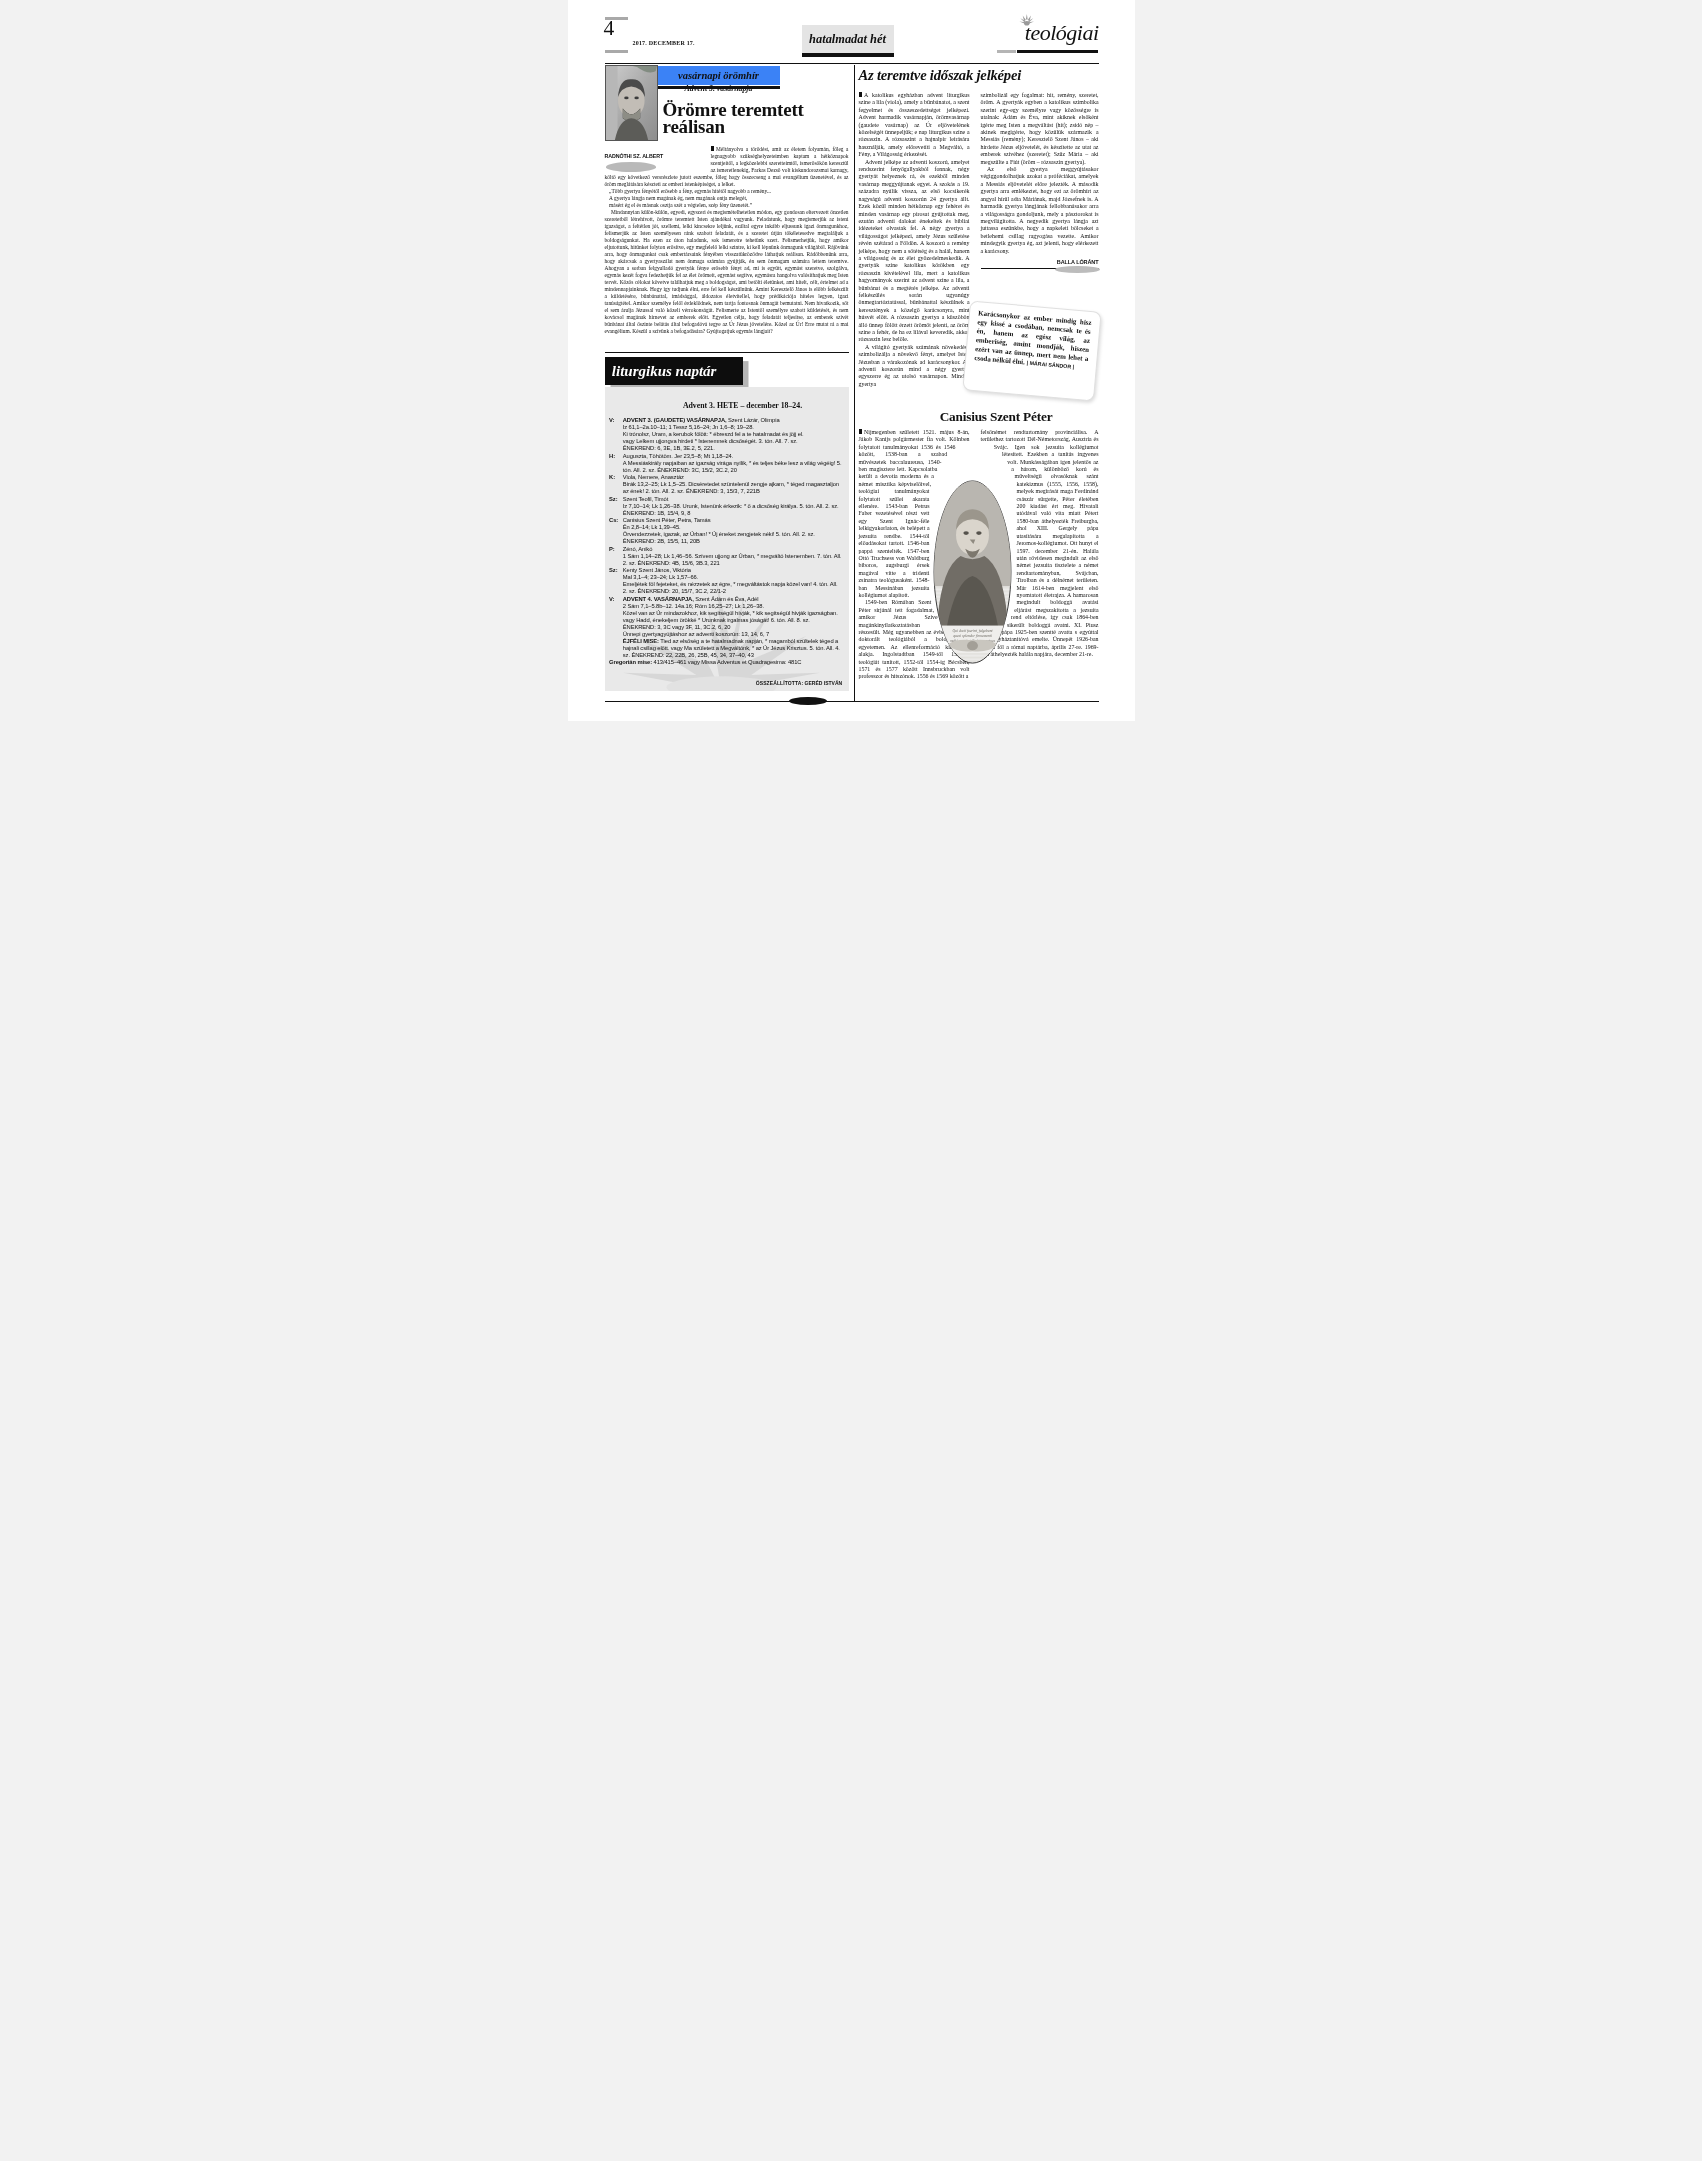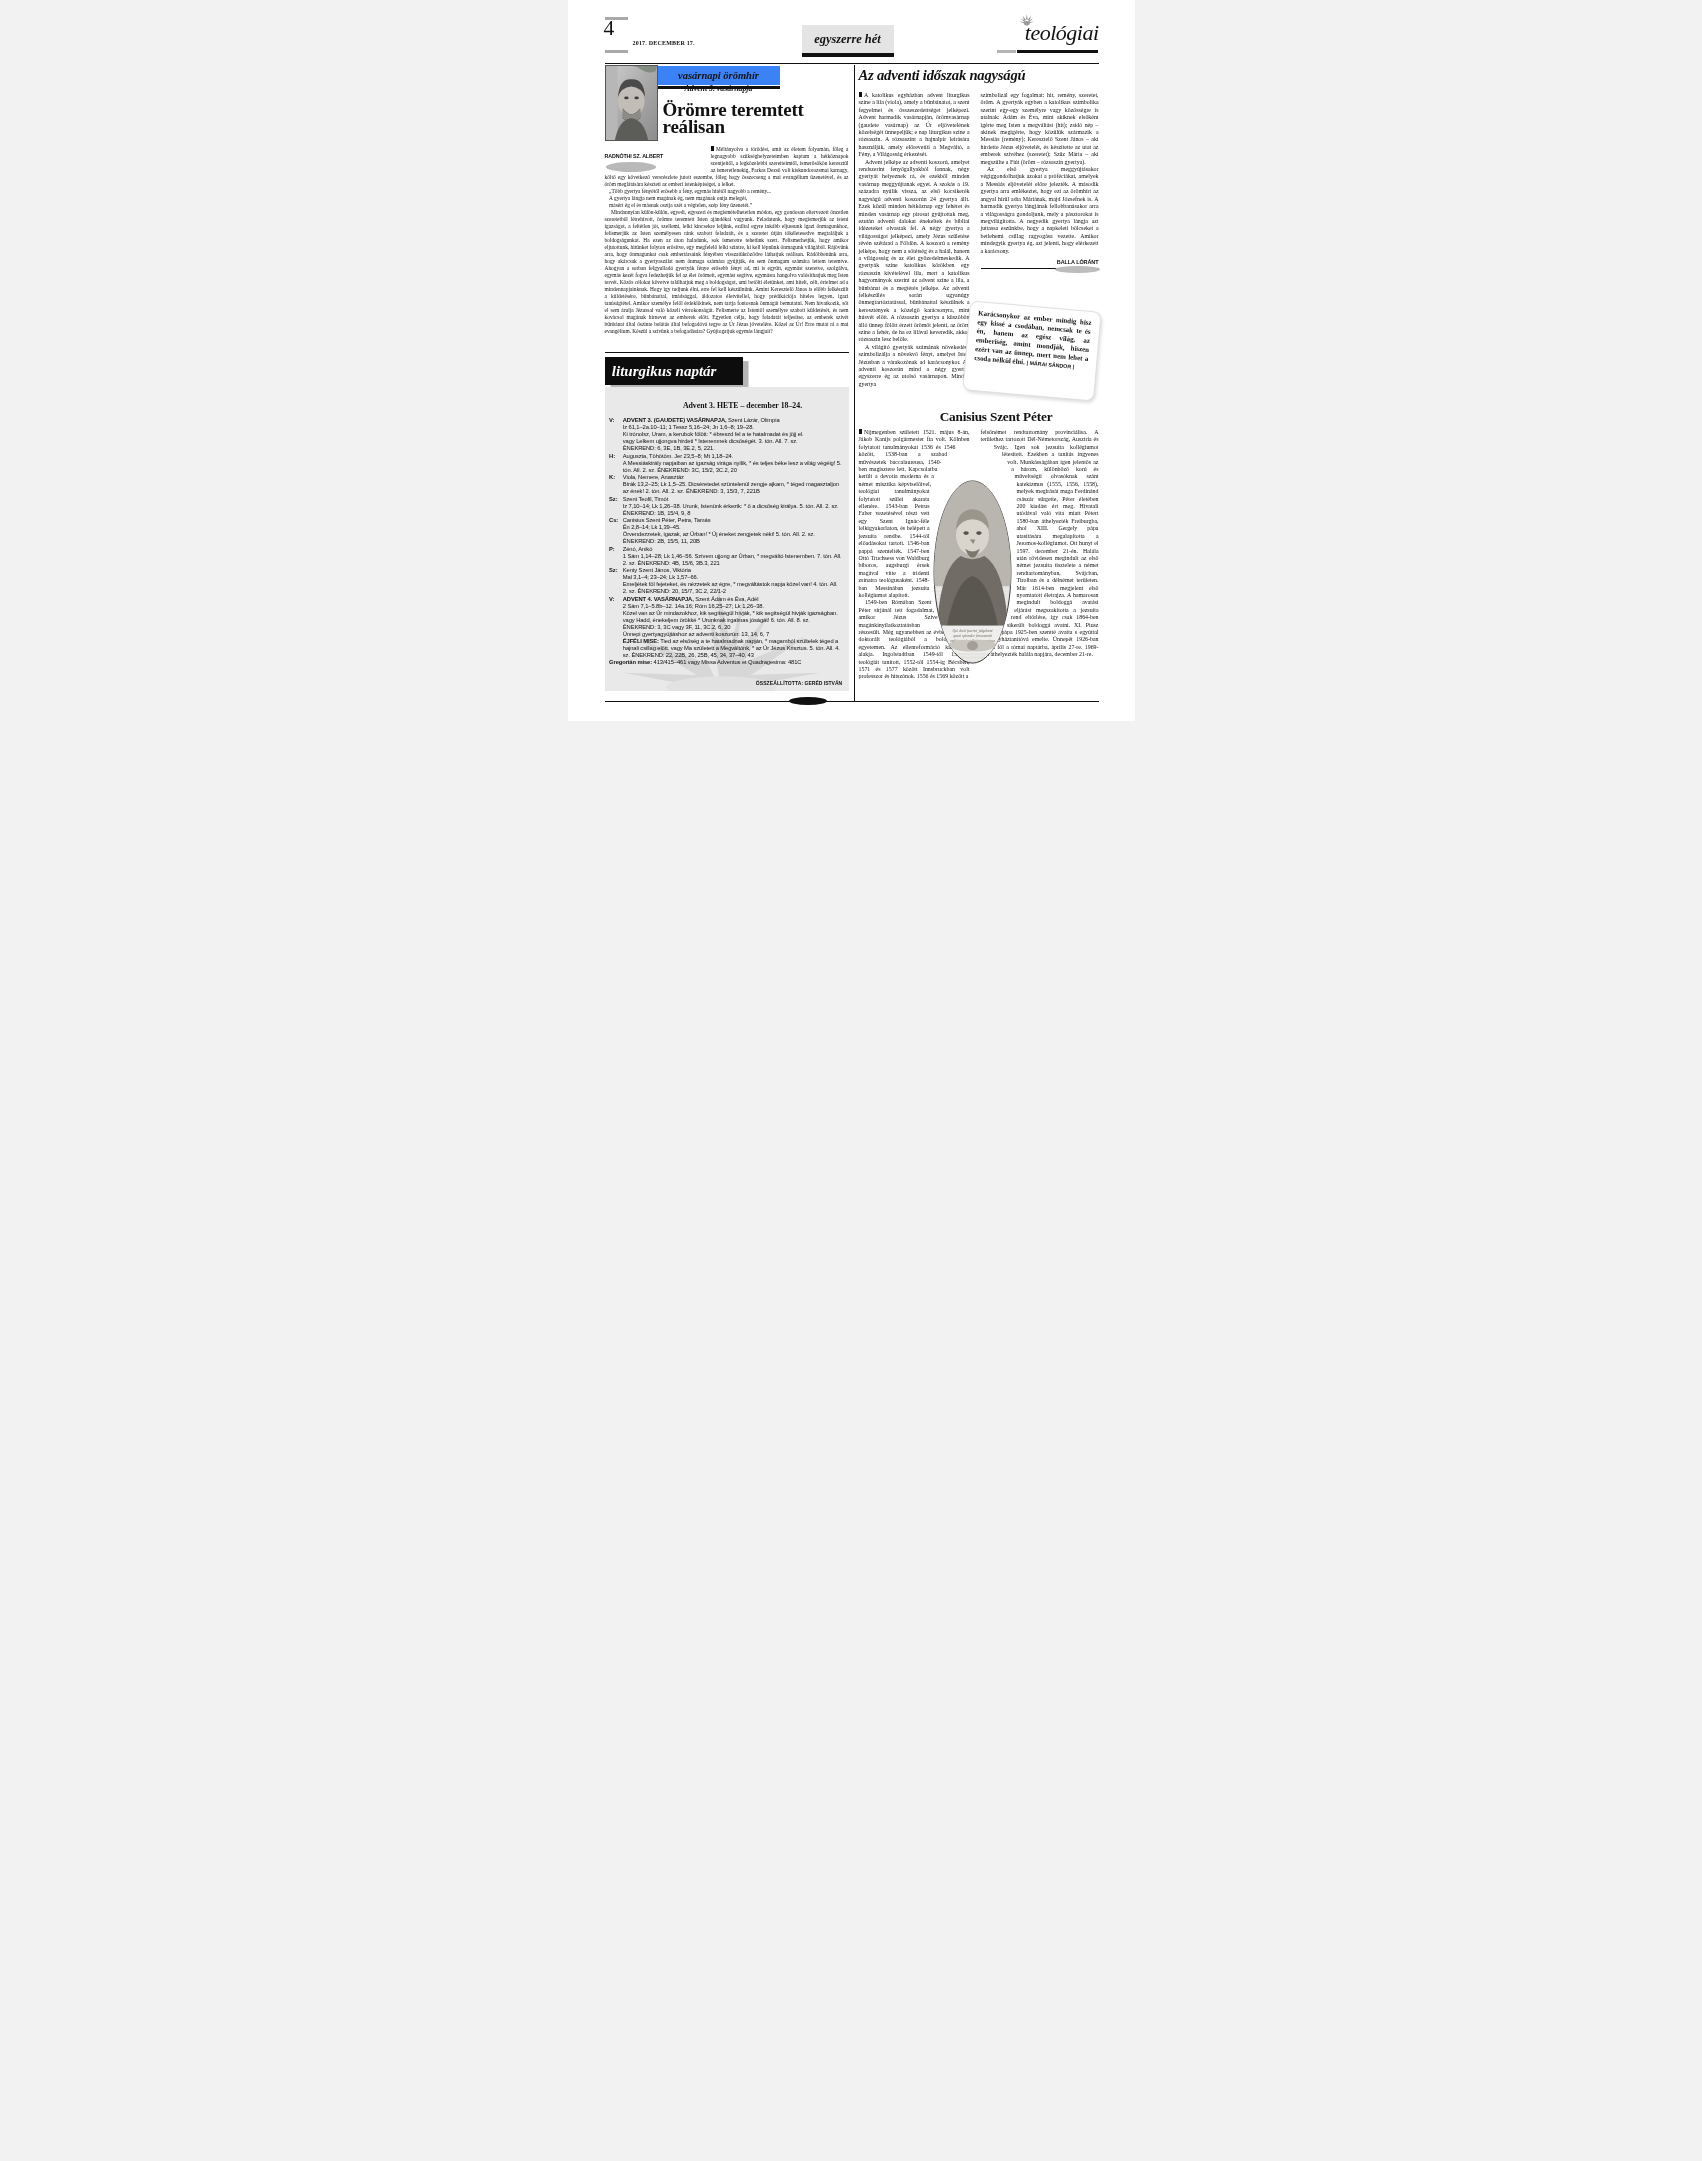--- a/index.html
+++ b/index.html
@@ -100,21 +100,21 @@
 <body>
 
 <div id="page">
 
   <div class="abs hdr-bar" style="left:37px;top:16.5px;width:23px;height:3.2px;"></div>
   <div class="abs" id="pagenum">4</div>
   <div class="abs hdr-bar" style="left:37px;top:50px;width:23px;height:3.2px;"></div>
   <div class="abs" id="hdr-date">2017. DECEMBER 17.</div>
 
   <div class="abs" id="section-box">
-    <span>egyszerre hét</span>
+    <span>hatalmadat hét</span>
   </div>
   <div class="abs" id="section-bar"></div>
 
   <div class="abs" id="masthead">teológiai</div>
   <svg class="abs" style="left:451px;top:13.7px;width:15.6px;height:12px;" viewBox="0 0 34 26">
     <g fill="#9a9a9a">
       <polygon points="17,0 19,12 15,12"></polygon>
       <polygon points="8,3 15,13 11,15"></polygon>
       <polygon points="26,3 19,13 23,15"></polygon>
       <polygon points="3,9 14,15 12,18"></polygon>
@@ -252,21 +252,21 @@
           </div>
         </div>
         <div id="cal-gregorian"><b>Gregorián mise:</b> 413/415–461 vagy Missa Adventus et Quadragesima: 481C</div>
       </div>
     <div class="abs sans" id="cal-compiled">
       <span class="lbl">ÖSSZEÁLLÍTOTTA:</span>
       <span class="nm">GERÉD ISTVÁN</span>
     </div>
   </div>
 
-  <div class="abs" id="r-title">Az adventi időszak nagyságú</div>
+  <div class="abs" id="r-title">Az teremtve időszak jelképei</div>
 
   <div class="abs col" id="r-col1">
     <p><span class="lead-mark"></span><span>A katolikus egyházban advent liturgikus színe a lila (viola), amely a bűnbánatot, a szent fegyelmet és összeszedettséget jelképezi. Advent harmadik vasárnapján, örömvasárnap (gaudete vasárnap) az Úr eljövetelének közelségét ünnepeljük; e nap liturgikus színe a rózsaszín. A rózsaszínt a hajnalpír leírására használják, amely előrevetíti a Megváltó, a Fény, a Világosság érkezését.</span></p>
     <p class="indent">Advent jelképe az adventi koszorú, amelyet rendszerint fenyőgallyakból fonnak, négy gyertyát helyeznek rá, és ezekből minden vasárnap meggyújtanak egyet. A szokás a 19. századra nyúlik vissza, az első kocsikerék nagyságú adventi koszorún 24 gyertya állt. Ezek közül minden hétköznap egy fehéret és minden vasárnap egy pirosat gyújtottak meg, ezután adventi dalokat énekeltek és bibliai idézeteket olvastak fel. A négy gyertya a világosságot jelképezi, amely Jézus születése révén szétárad a Földön. A koszorú a remény jelképe, hogy nem a sötétség és a halál, hanem a világosság és az élet győzedelmeskedik. A gyertyák színe katolikus körökben egy rózsaszín kivételével lila, mert a katolikus hagyományok szerint az advent színe a lila, a bűnbánat és a megtérés jelképe. Az adventi felkészülés során ugyanúgy önmegtartóztatással, bűnbánattal készülnek a keresztények a közelgő karácsonyra, mint húsvét előtt. A rózsaszín gyertya a küszöbön álló ünnep fölött érzett örömöt jelenti, az öröm színe a fehér, de ha ez lilával keveredik, akkor rózsaszín lesz belőle.</p>
     <p class="indent">A világító gyertyák számának növekedése szimbolizálja a növekvő fényt, amelyet Isten Jézusban a várakozónak ad karácsonykor. Az adventi koszorún mind a négy gyertya egyszerre ég az utolsó vasárnapon. Minden gyertya</p>
   </div>
 
   <div class="abs col" id="r-col2">
     <p>szimbolizál egy fogalmat: hit, remény, szeretet, öröm. A gyertyák egyben a katolikus szimbolika szerint egy-egy személyre vagy közösségre is utalnak: Ádám és Éva, mint akiknek elsőként ígérte meg Isten a megváltást (hit); zsidó nép – akinek megígérte, hogy közülük származik a Messiás (remény); Keresztelő Szent János – aki hirdette Jézus eljövetelét, és készítette az utat az emberek szívéhez (szeretet); Szűz Mária – aki megszülte a Fiút (öröm – rózsaszín gyertya).</p>
     <p class="indent">Az első gyertya meggyújtásakor végiggondolhatjuk azokat a próféciákat, amelyek a Messiás eljövetelét előre jelezték. A második gyertya arra emlékeztet, hogy ezt az örömhírt az angyal hírül adta Máriának, majd Józsefnek is. A harmadik gyertya lángjának fellobbanásakor arra a világosságra gondoljunk, mely a pásztorokat is megvilágította. A negyedik gyertya lángja azt juttassa eszünkbe, hogy a napkeleti bölcseket a betlehemi csillag ragyogása vezette. Amikor mindegyik gyertya ég, azt jelenti, hogy elérkezett a karácsony.</p>

